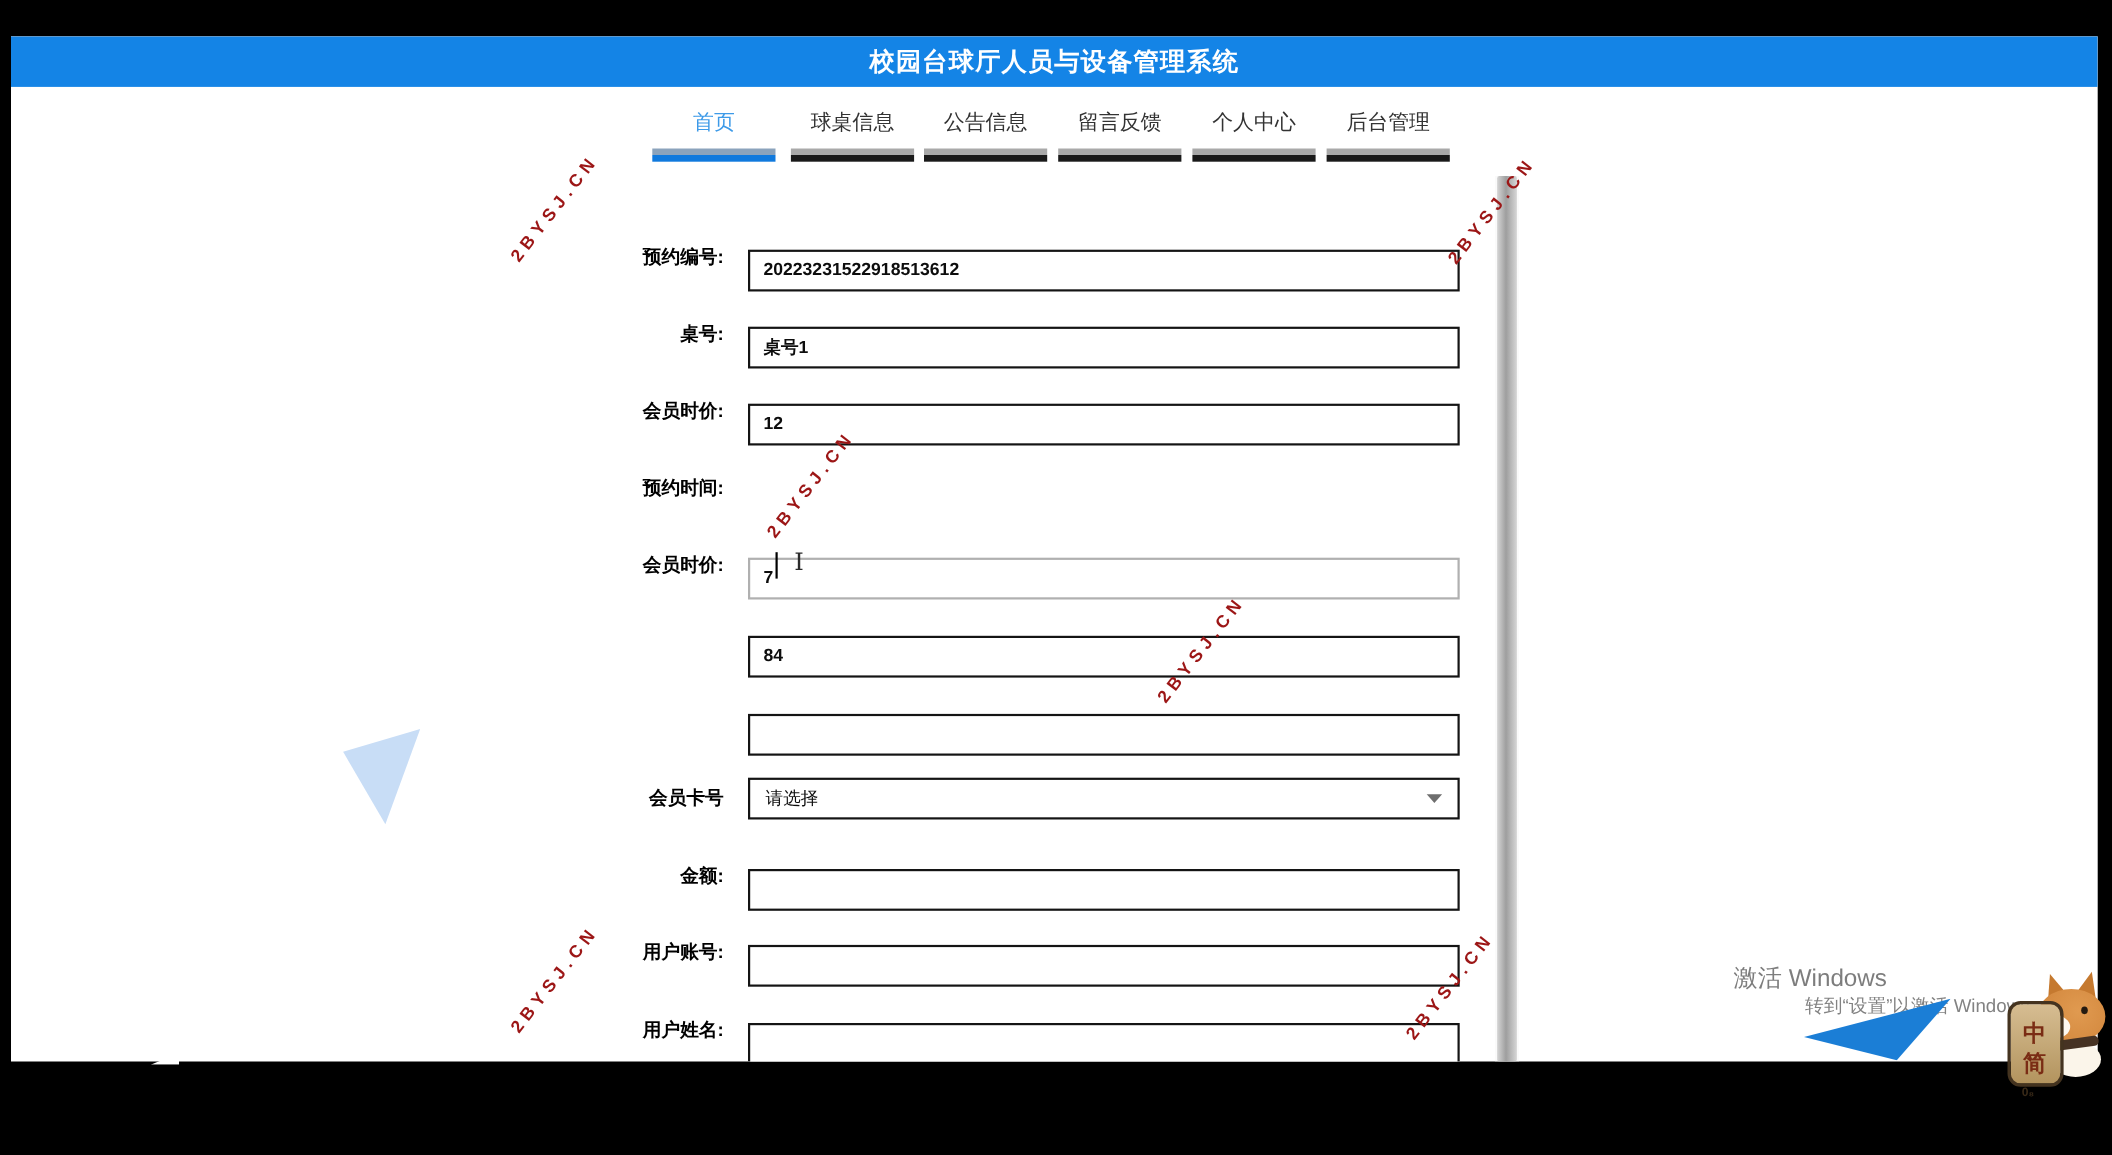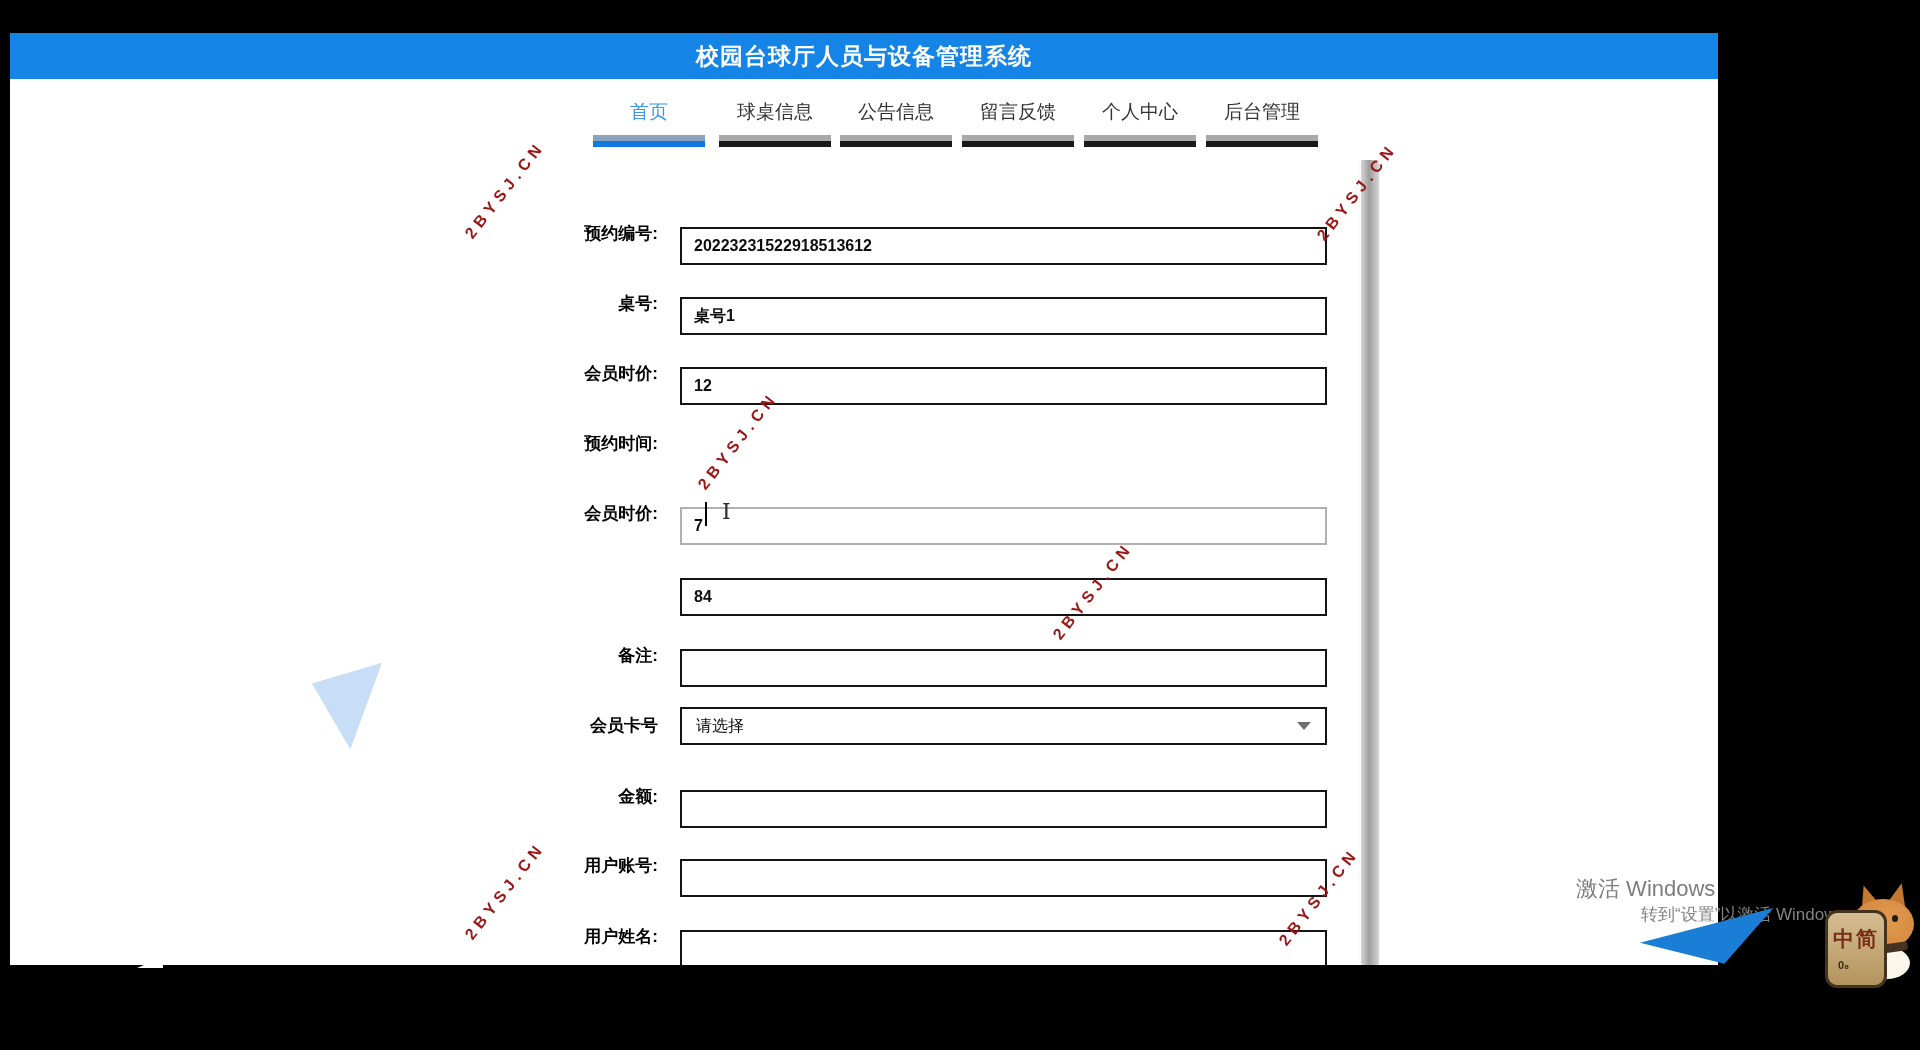--- a/index.html
+++ b/index.html
@@ -1,19 +1,19 @@
 <!DOCTYPE html>
 <html><head>
 <meta charset="utf-8">
 <style>
   html,body{margin:0;padding:0;background:#000;}
   #stage{position:relative;width:1920px;height:1050px;background:#000;overflow:hidden;
          font-family:"Liberation Sans","DejaVu Sans",sans-serif;}
   
-  #app{position:absolute;left:10px;top:33px;width:1708px;height:932px;background:#fff;overflow:hidden;}
+  #app{position:absolute;left:10px;top:33px;width:1897px;height:932px;background:#fff;overflow:hidden;}
 
   
   .app-header{position:absolute;top:0;left:0;width:100%;height:46px;background:#1484e6;
               display:flex;align-items:center;justify-content:center;}
   .app-title{color:#fff;font-size:23px;font-weight:bold;letter-spacing:1px;}
 
   
   .tabbar{position:absolute;top:66px;left:0;width:100%;height:50px;}
   .tab{position:absolute;top:0;width:112px;cursor:pointer;}
   .tab .t-label{display:block;text-align:center;font-size:19px;color:#333;height:30px;line-height:26px;}
@@ -64,21 +64,21 @@
   
   .tri-light{position:absolute;left:310px;top:660px;width:96px;height:94px;background:#c8ddf6;
              clip-path:polygon(75% 3%,2% 25%,42% 95%);z-index:4;}
   .tri-blue{position:absolute;left:1640px;top:905px;width:136px;height:60px;background:#1b7ed6;
             clip-path:polygon(0% 63%,98% 5%,62% 98%);z-index:7;}
   .sliver{position:absolute;left:137px;top:957px;width:26px;height:11px;background:#fff;
           clip-path:polygon(0 100%,100% 0,100% 100%);z-index:7;}
 
   
   .logo{position:absolute;left:1820px;top:883px;width:100px;height:110px;z-index:8;}
-  .logo-sign{position:absolute;left:5px;top:27px;width:62px;height:78px;border:3px solid #44331f;
+  .logo-sign{position:absolute;left:5px;top:27px;width:51px;height:78px;border:3px solid #44331f;
              border-radius:12px;background:linear-gradient(#d6bd92,#b3945e);box-sizing:border-box;}
   .logo-text{display:block;text-align:center;margin-top:12px;font-size:21px;font-weight:bold;
              color:#7a2c14;letter-spacing:2px;}
   .logo-sub{display:block;margin:6px 0 0 10px;font-size:11px;color:#3a2a18;font-weight:bold;}
   .dog{position:absolute;left:30px;top:0;width:70px;height:100px;}
   .ear{position:absolute;width:0;height:0;border-left:9px solid transparent;border-right:9px solid transparent;
        border-bottom:22px solid #c5792f;}
   .ear-l{left:8px;top:2px;transform:rotate(-18deg);}
   .ear-r{left:40px;top:0;transform:rotate(14deg);}
   .head{position:absolute;left:2px;top:16px;width:62px;height:50px;border-radius:50%;
@@ -147,21 +147,20 @@
         <div class="row">
           <div class="f-label">会员时价:</div>
           <input type="text" class="f-input focused" value="7" style="">
           <div class="caret"></div>
           <div class="ibeam">I</div>
         </div>
         <div class="row">
           <input type="text" class="f-input" value="84" style="">
         </div>
         <div class="row">
-          <div class="f-label">备注:</div>
           <input type="text" class="f-input" value="" style="">
         </div>
         <div class="row">
           <div class="f-label">会员卡号</div>
           <div class="f-select">
             <span class="sel-value">请选择</span>
             <span class="sel-arrow"></span>
           </div>
         </div>
         <div class="row">

